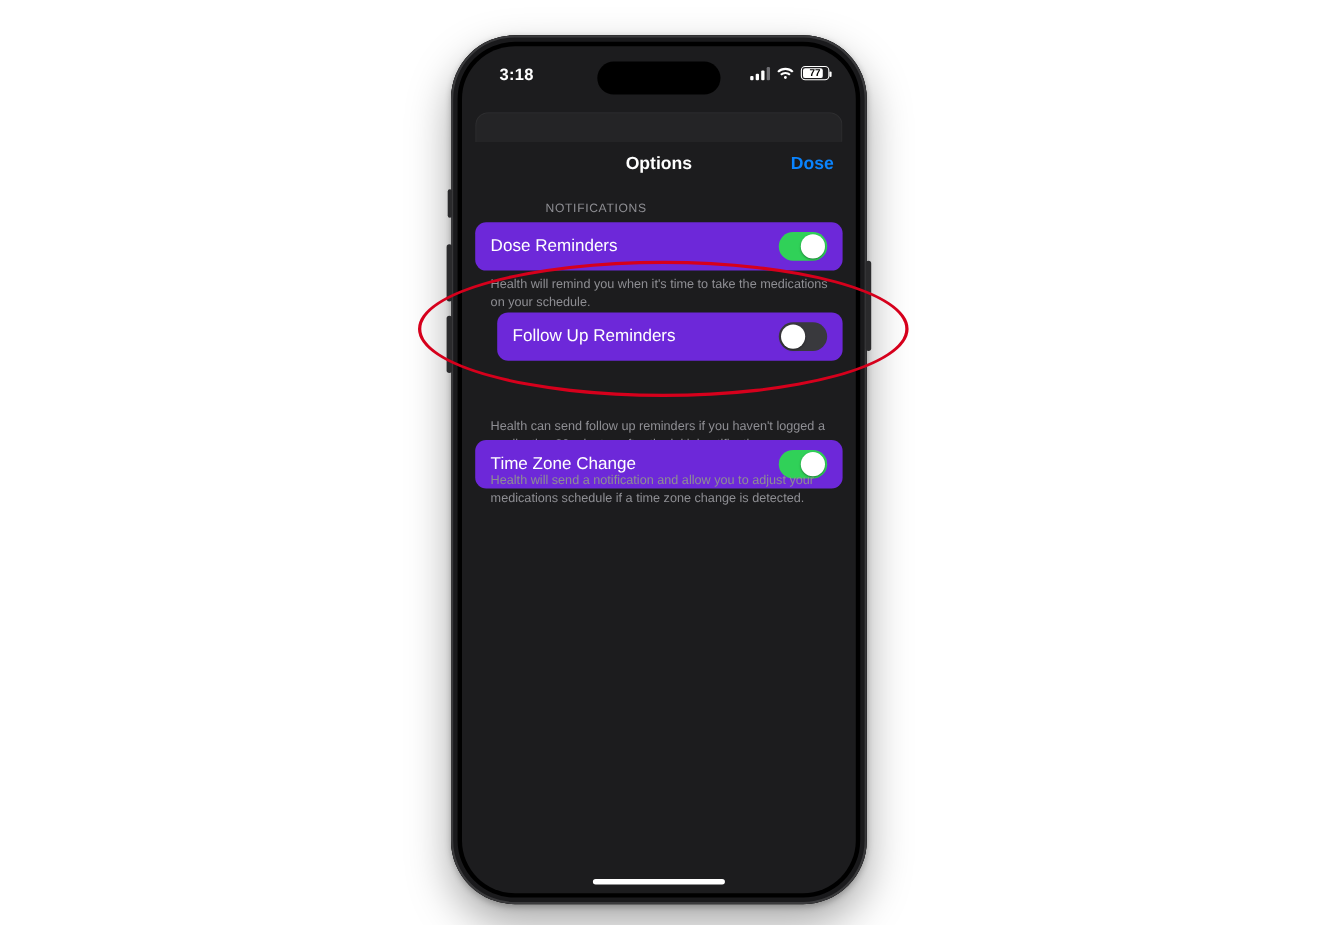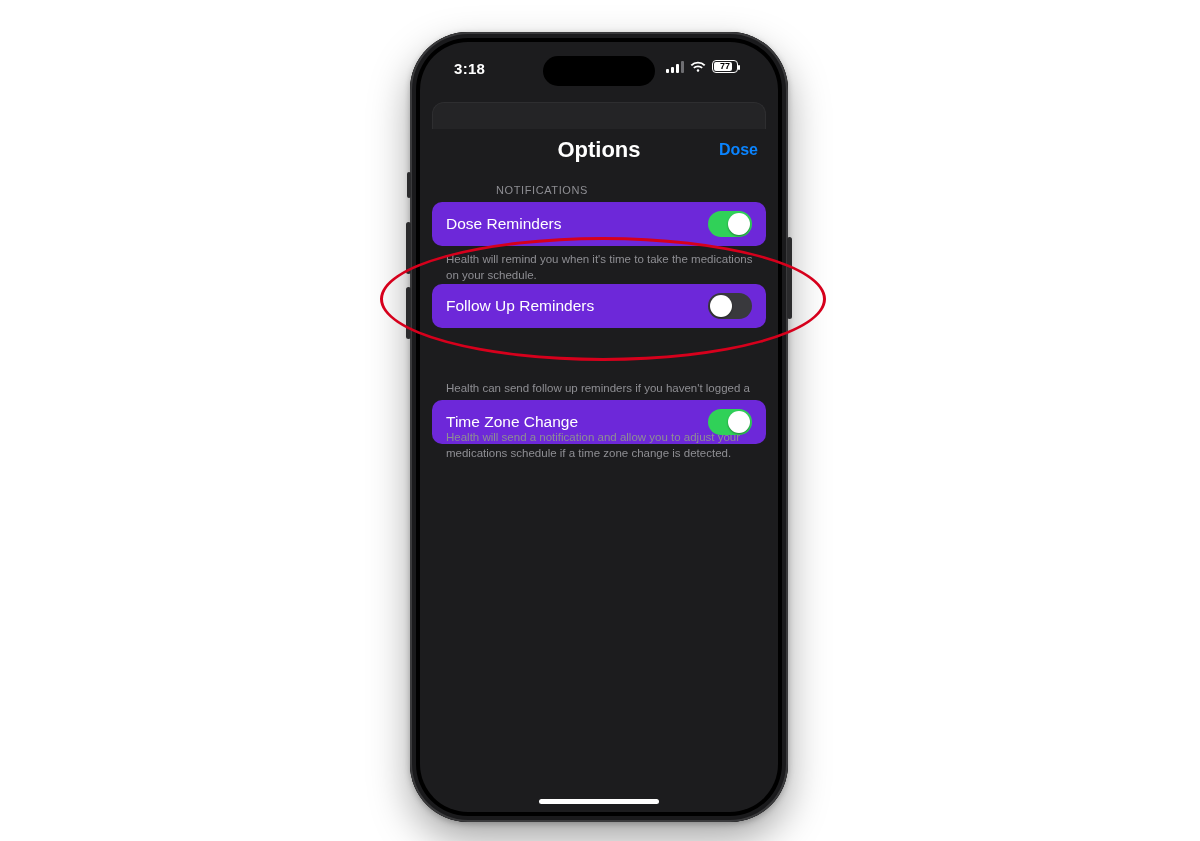--- a/index.html
+++ b/index.html
@@ -77,21 +77,21 @@
   }
   .status-time {
     position: absolute;
     left: 34px;
     top: 18px;
     font-size: 15px;
     letter-spacing: 0.3px;
   }
   .status-right {
     position: absolute;
-    right: 40px;
+    right: 24px;
     top: 18px;
     display: flex;
     align-items: center;
     gap: 6px;
   }
   .sig-bars {
     display: flex;
     align-items: flex-end;
     gap: 2px;
     height: 12px;
@@ -143,21 +143,21 @@
   .sheet-header {
     position: absolute;
     top: 86px;
     left: 0; right: 0;
     height: 44px;
     display:flex;
     align-items:center;
     justify-content:center;
   }
   .sheet-title {
-    color:#fff; font-weight:600; font-size:22px;
+    color:#fff; font-weight:600; font-size:16px;
   }
   .sheet-done {
     position:absolute; right:20px;
     color:#0a84ff; font-weight:600; font-size:16px;
   }
 
   .section-label {
     position:absolute;
     left: 28px;
     top: 142px;
@@ -202,21 +202,21 @@
     position:absolute;
     left: 26px; right: 22px;
     font-size: 11.5px;
     line-height: 1.35;
     color: #8e8e93;
   }
 
   
   .row1 { top: 160px; }
   .ft1  { top: 210px; }
-  .row2 { top: 242px; }
+  .row2 { top: 242px; margin-left: 20px; }
   .ft2  { top: 292px; margin-top: 47px; }
   .row3 { top: 358px; }
   .ft3  { top: 388px; }
 
   
   .home-ind {
     position:absolute;
     bottom: 8px; left:50%;
     transform: translateX(-50%);
     width: 120px; height: 5px;

